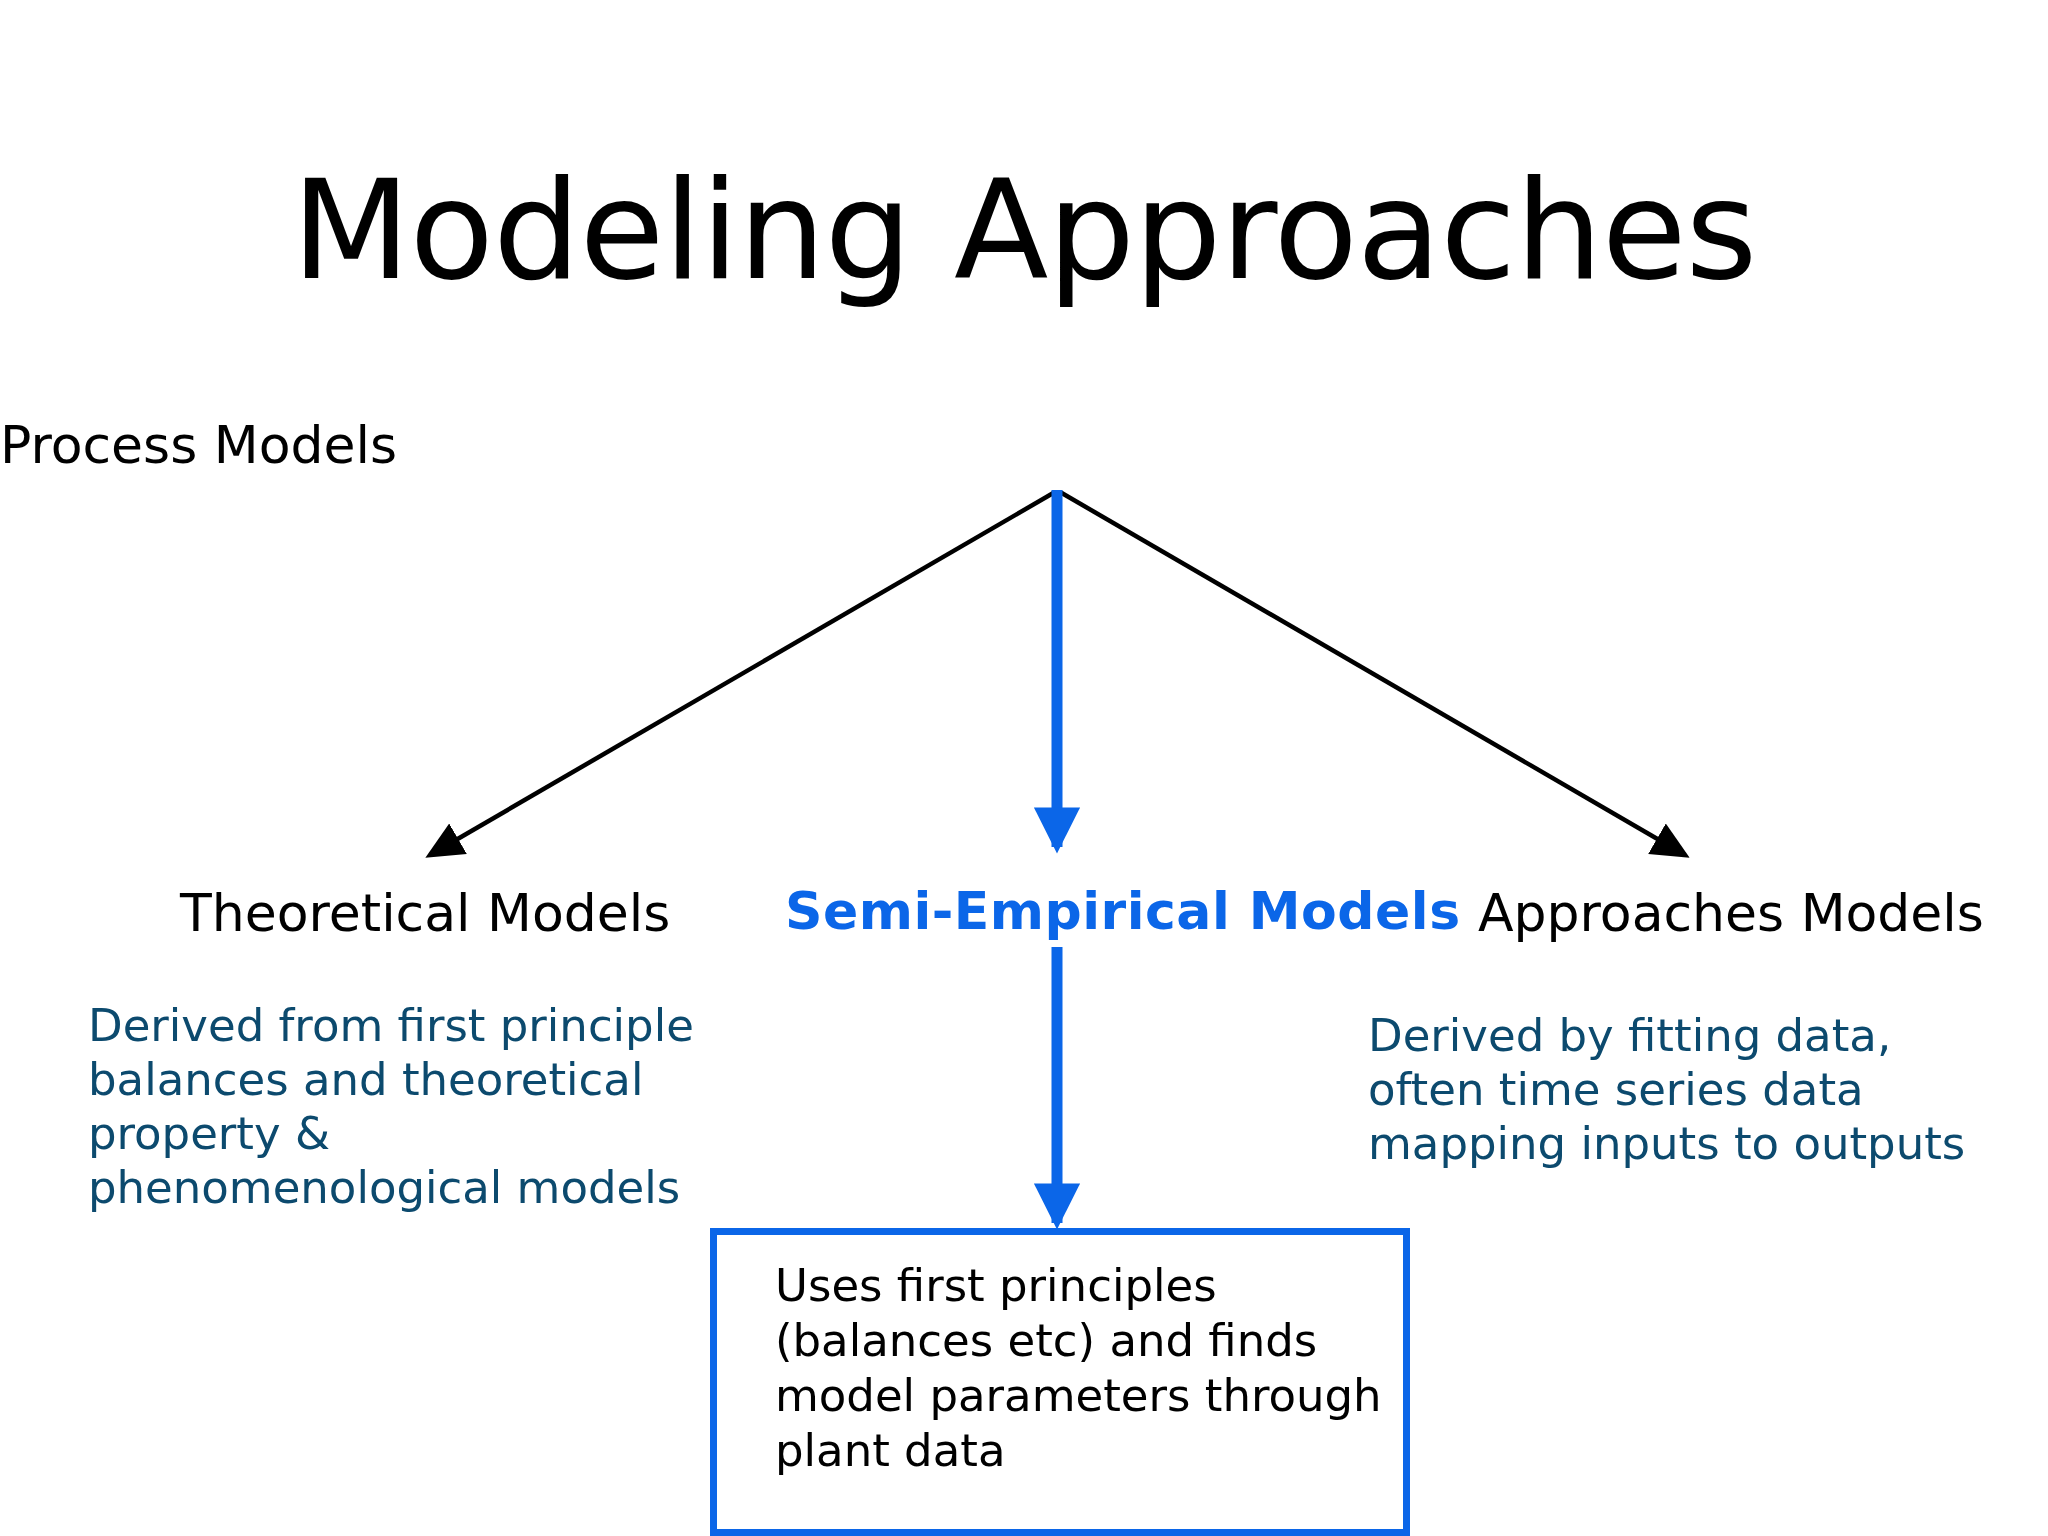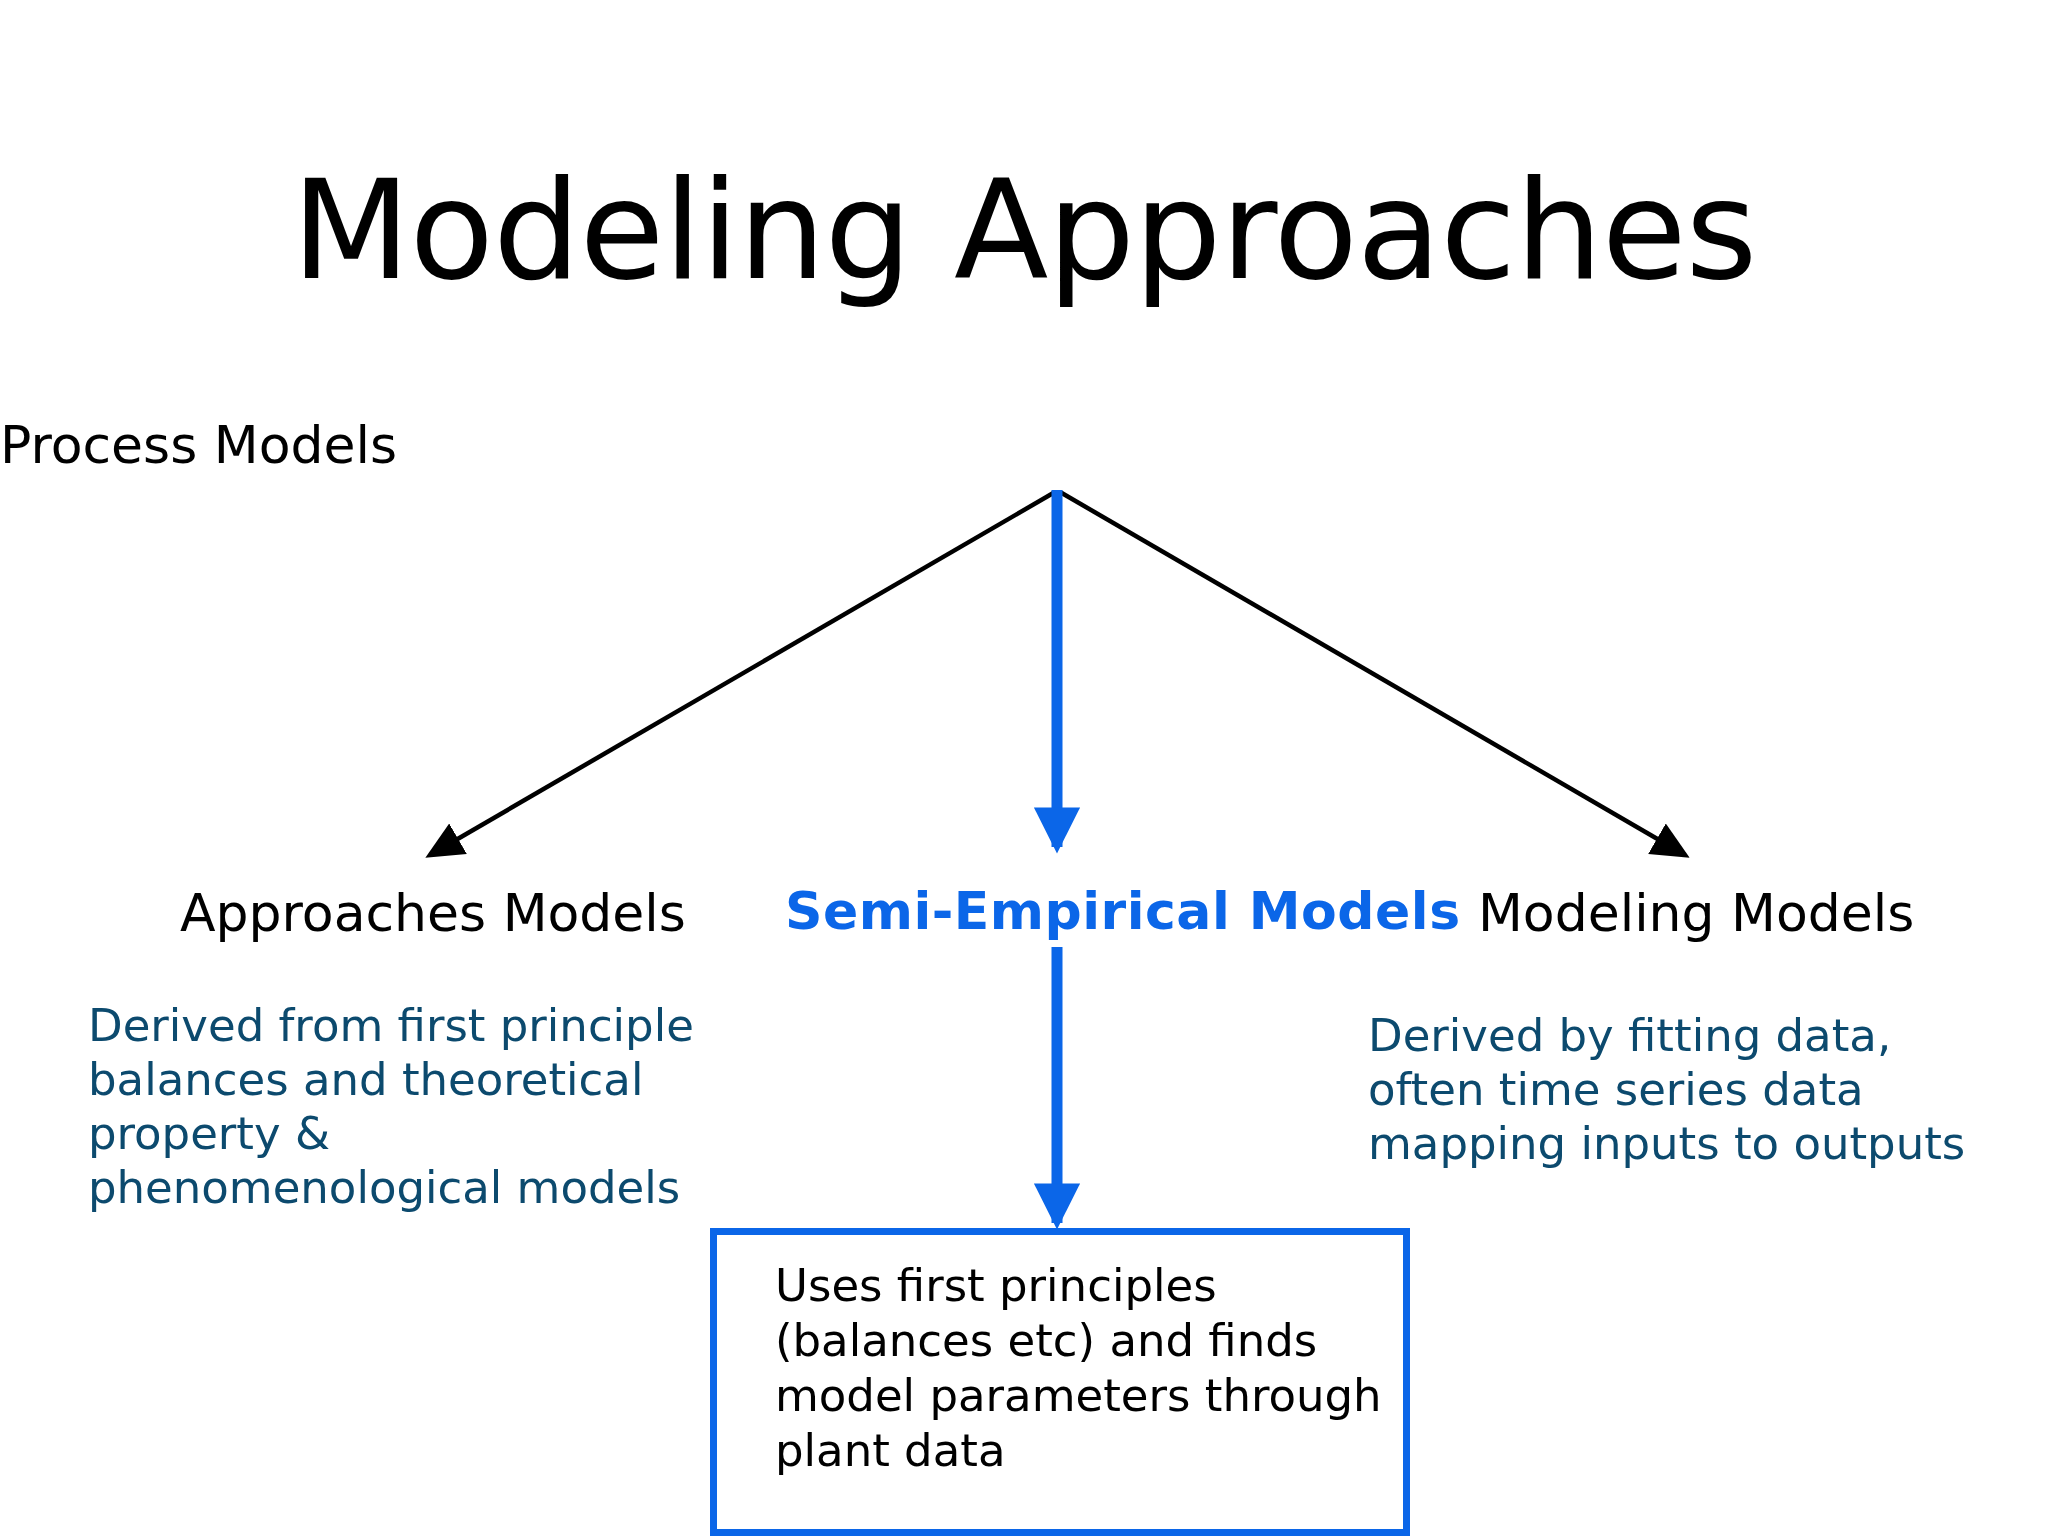--- a/index.html
+++ b/index.html
@@ -134,25 +134,25 @@
 
     <line x1="1055" y1="445" x2="430" y2="808" stroke="#000000" stroke-width="4.5" marker-end="url(#arrow-black)"></line>
 
     <line x1="1060" y1="445" x2="1685" y2="808" stroke="#000000" stroke-width="4.5" marker-end="url(#arrow-black)"></line>
 
     <line x1="1057" y1="443" x2="1057" y2="800" stroke="#0B66E8" stroke-width="11" marker-end="url(#arrow-blue)"></line>
 
     <line x1="1057" y1="900" x2="1057" y2="1176" stroke="#0B66E8" stroke-width="11" marker-end="url(#arrow-blue)"></line>
   </svg>
 
-  <div class="node-label" id="left-label">Approaches Models</div>
+  <div class="node-label" id="left-label">Theoretical Models</div>
 
   <div class="node-label" id="center-label">Semi-Empirical Models</div>
 
-  <div class="node-label" id="right-label">Modeling Models</div>
+  <div class="node-label" id="right-label">Approaches Models</div>
 
   <div class="desc" id="left-desc">Derived from first principle
 balances and theoretical
 property &amp;
 phenomenological models</div>
 
   <div class="desc" id="right-desc">Derived by fitting data,
 often time series data
 mapping inputs to outputs</div>
 

